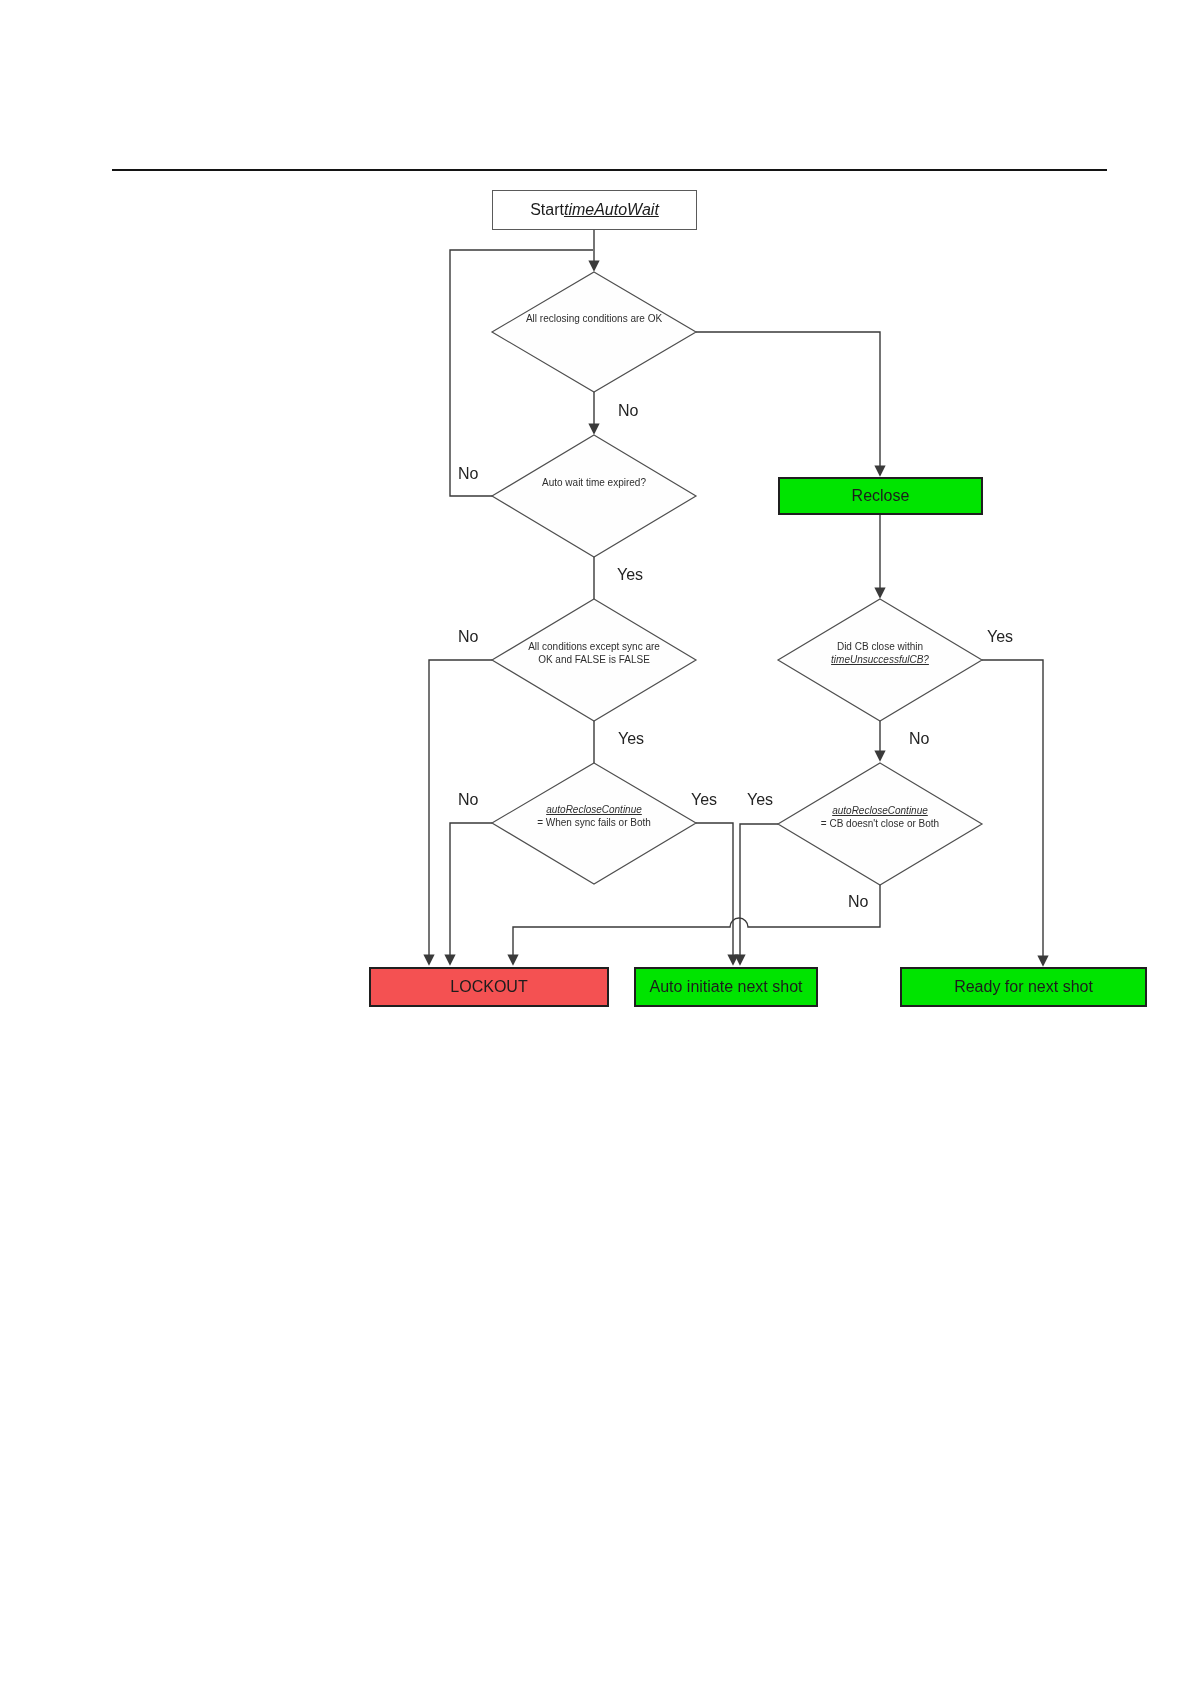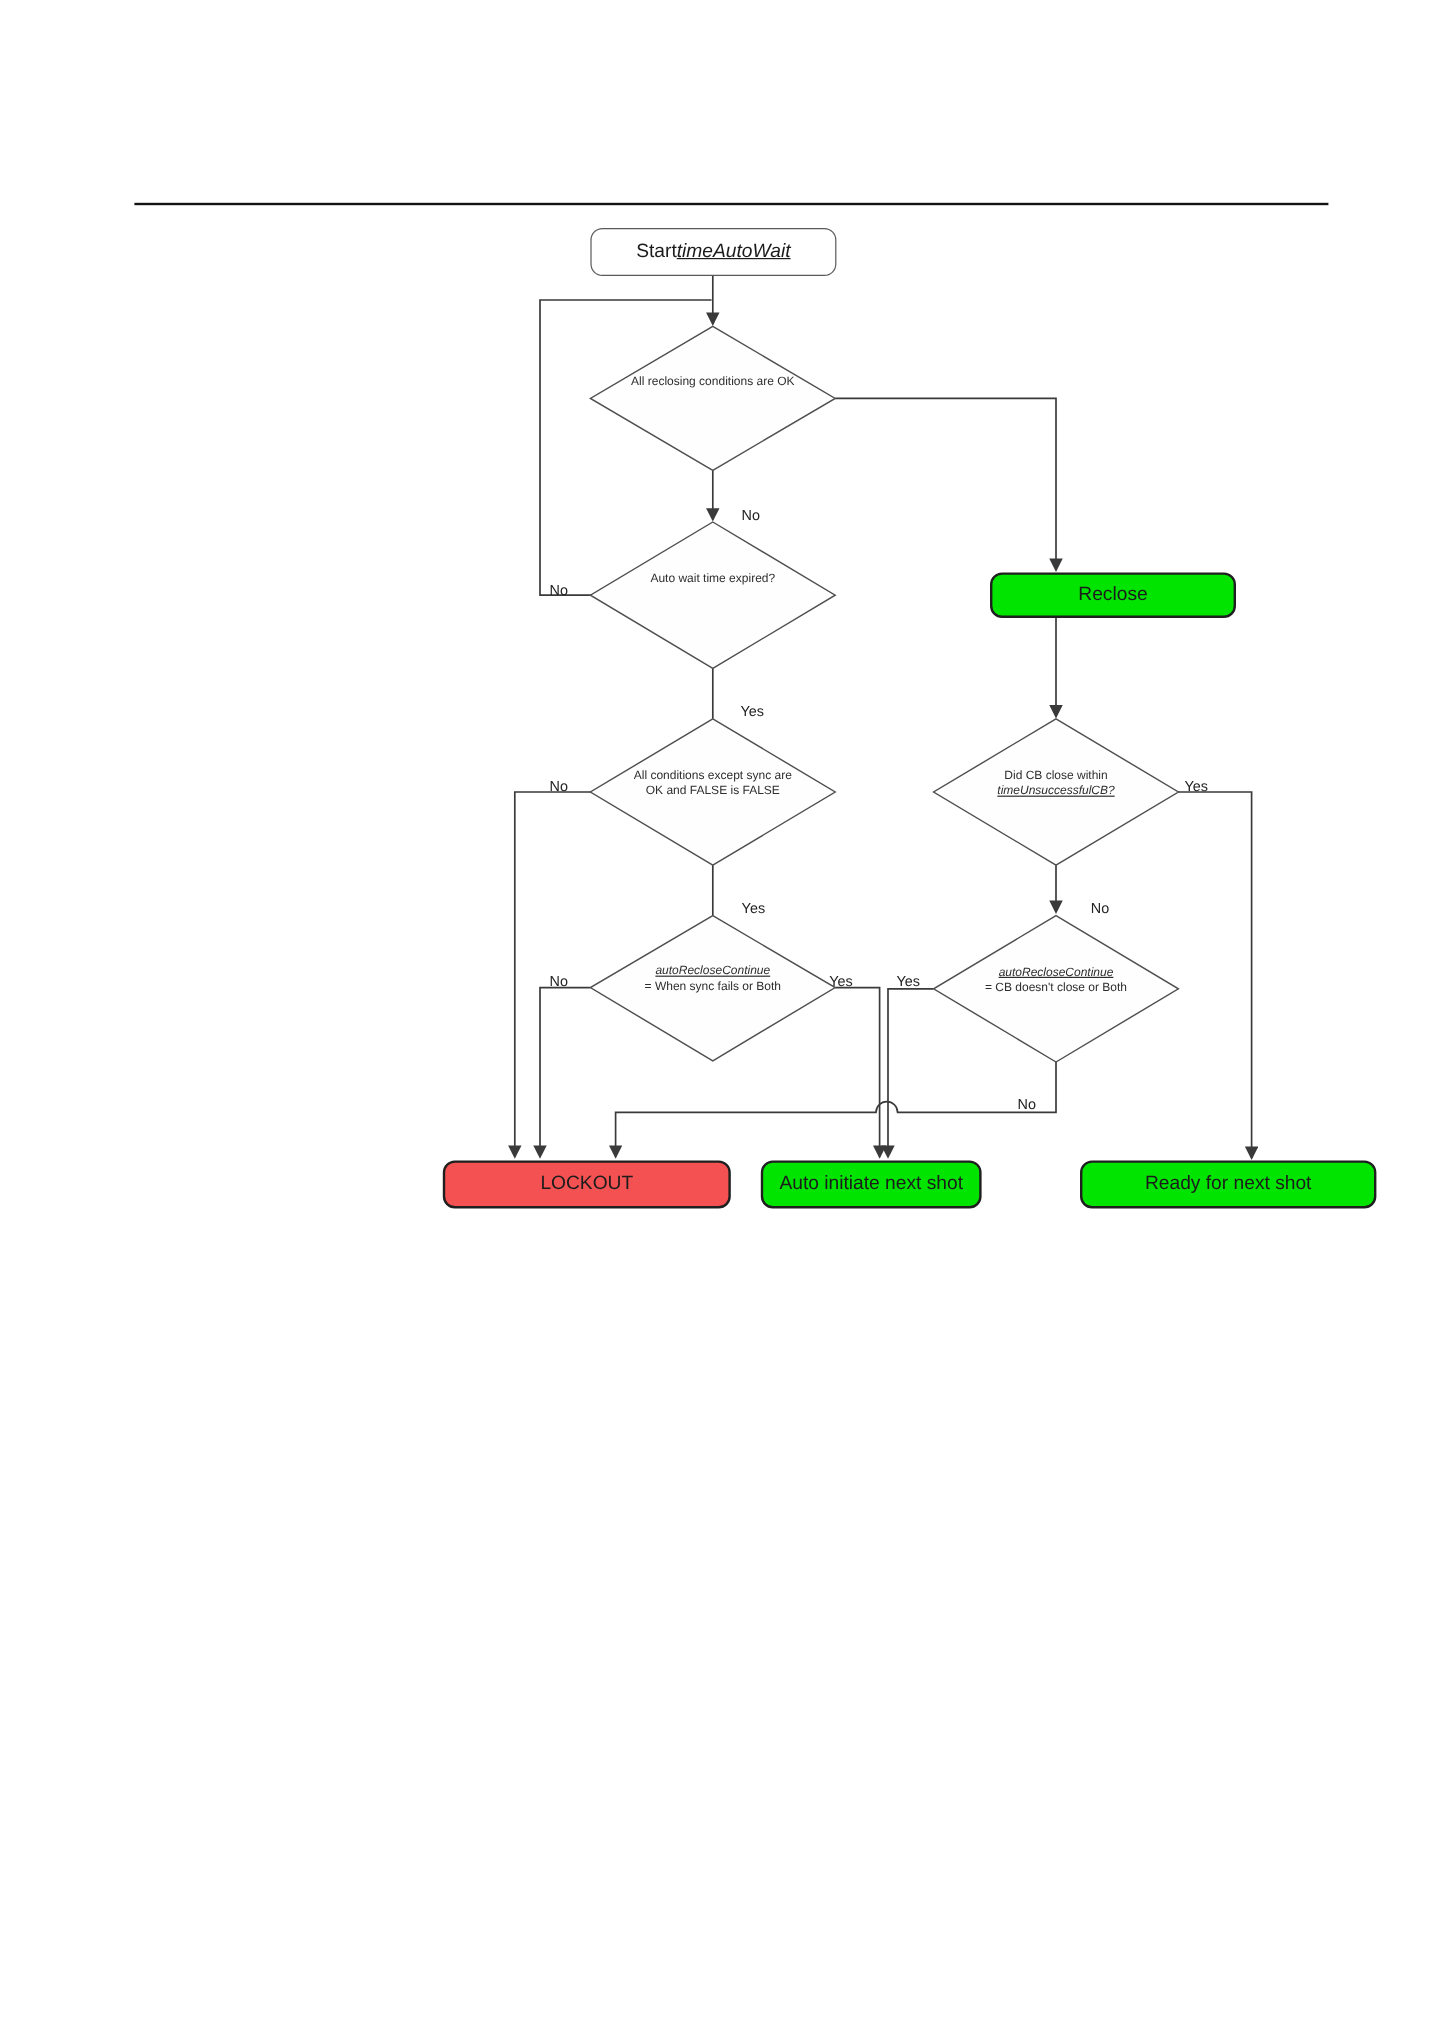--- a/index.html
+++ b/index.html
@@ -4,27 +4,27 @@
 <style>
   html,body{margin:0;padding:0;background:#fff;}
   .page{position:relative;width:1191px;height:1684px;background:#fff;
         font-family:"Liberation Sans",sans-serif;overflow:hidden;}
   .top-rule{position:absolute;left:112px;top:169px;width:995px;height:2px;background:#141414;}
   svg.wires{position:absolute;left:0;top:0;}
   svg.wires path.wire{fill:none;stroke:var(--line,#3a3a3a);stroke-width:1.4;}
   svg.wires polygon.diamond{fill:#fefefe;stroke:var(--diamond_border,#4f4f4f);stroke-width:1.2;}
   #arr path{fill:var(--line,#3a3a3a);}
   .node{position:absolute;display:flex;align-items:center;justify-content:center;
-        box-sizing:border-box;font-size:16px;color:#1c1c1c;text-align:center;border-radius:10px;}
+        box-sizing:border-box;font-size:16px;color:#1c1c1c;text-align:center;}
   .node.start{background:#fff;border:1.5px solid #5a5a5a;}
   .node.green{background:var(--green,#00e400);border:2px solid var(--box_border,#1f1f1f);}
   .node.red{background:var(--red,#f45152);border:2px solid var(--box_border,#1f1f1f);}
   .dtext{position:absolute;display:flex;flex-direction:column;align-items:center;justify-content:flex-start;
          text-align:center;font-size:10px;line-height:13px;color:#2e2e2e;pointer-events:none;}
-  .lbl{position:absolute;font-size:12px;color:#242424;margin-top:20px;}
+  .lbl{position:absolute;font-size:16px;color:#242424;}
   .it{font-style:italic;text-decoration:underline;}
 </style>
 </head>
 <body>
 
 <div class="page">
 
   <div class="top-rule"></div>
 
   <svg class="wires" width="1191" height="1684" viewBox="0 0 1191 1684">
@@ -55,21 +55,21 @@
     <polygon class="diamond" points="594,763 696,823 594,884 492,823"></polygon>
     <polygon class="diamond" points="880,599 982,660 880,721 778,660"></polygon>
     <polygon class="diamond" points="880,763 982,824 880,885 778,824"></polygon>
   </svg>
 
   <div class="node start" style="left:492px;top:190px;width:205px;height:40px;">
       <span>Start </span>
       <span class="it">timeAutoWait</span>
     </div>
 
-  <div class="node green" style="left:778px;top:477px;width:205px;height:38px;margin-left:47px;">
+  <div class="node green" style="left:778px;top:477px;width:205px;height:38px;">
       <span>Reclose</span>
     </div>
 
   <div class="node red" style="left:369px;top:967px;width:240px;height:40px;">
       <span>LOCKOUT</span>
     </div>
 
   <div class="node green" style="left:634px;top:967px;width:184px;height:40px;">
       <span>Auto initiate next shot</span>
     </div>

